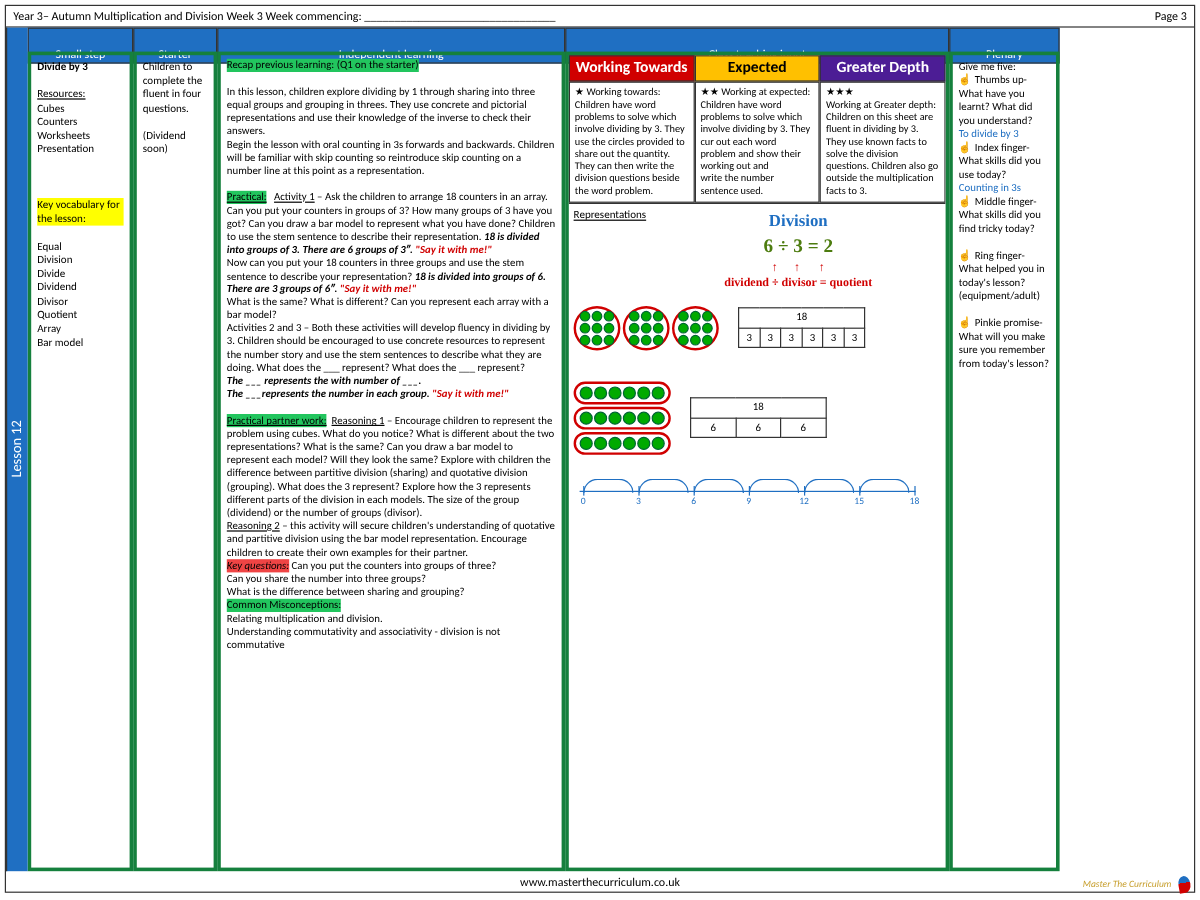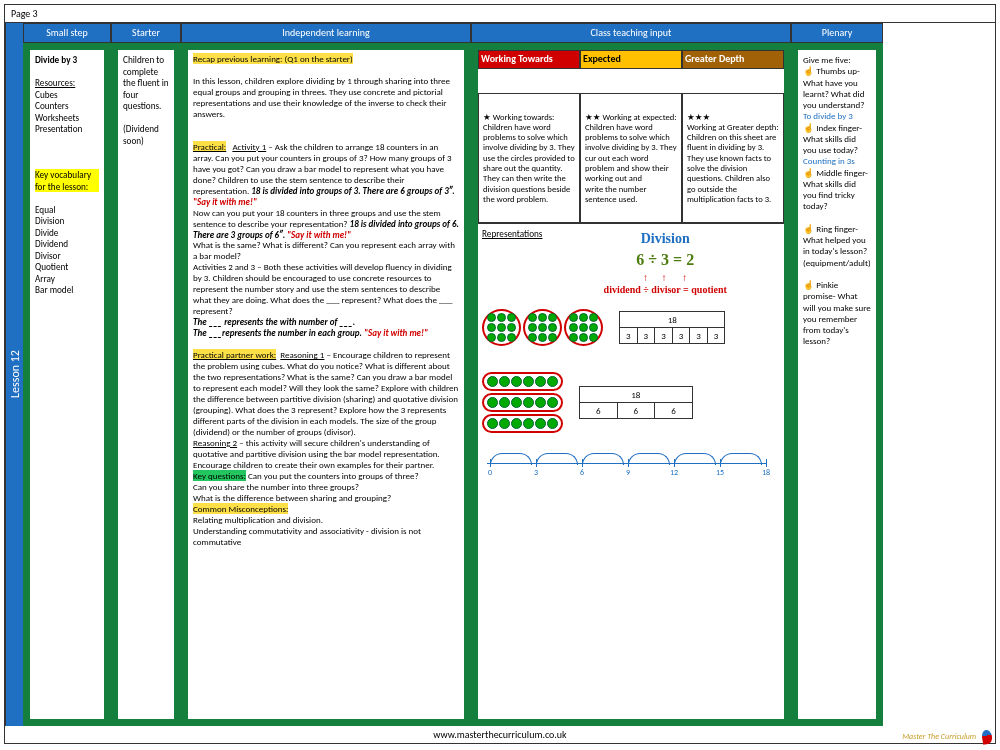--- a/index.html
+++ b/index.html
@@ -2,37 +2,37 @@
 <html><head>
 <meta charset="utf-8">
 <style>
   * { box-sizing: border-box; margin: 0; padding: 0; }
   body { font-family: Calibri, Arial, sans-serif; font-size: 10px; background: #fff; width: 1000px; height: 750px; position: relative; }
   .page { border: 1px solid #333; margin: 4px; height: 740px; display: flex; flex-direction: column; }
   .topbar { display: flex; justify-content: space-between; padding: 2px 6px; border-bottom: 1px solid #333; font-size: 10px; }
   .content { display: flex; flex: 1; }
   .lesson-tab { background: #1f6fc2; color: #fff; writing-mode: vertical-rl; transform: rotate(180deg); text-align: center; padding: 6px 2px; font-size: 12px; border-right: 1px solid #333; width: 18px; display: flex; align-items: center; justify-content: center; }
   .grid { flex: 1; display: grid; grid-template-columns: 88px 70px 290px 320px 92px; grid-template-rows: 20px 1fr; }
-  .hdr { background: #1f6fc2; color: #fff; text-align: center; font-size: 10px; padding: 2px; border: 1px solid #333; }
-  .cell { border: 7px solid #15803d; padding: 4px 5px; font-size: 9.2px; line-height: 1.25; overflow: hidden; }
-  .hl-green { background: #fde047; }
+  .hdr { background: #1f6fc2; color: #fff; text-align: center; font-size: 10px; padding: 14px; border: 1px solid #333; }
+  .cell { border: 3px solid #15803d; padding: 4px 5px; font-size: 9.2px; line-height: 1.25; overflow: hidden; }
+  .hl-green { background: #22c55e; }
   .hl-yellow { background: #ffff00; }
-  .hl-lime { background: #22c55e; }
+  .hl-lime { background: #ef4444; font-style: italic; }
   .red { color: #d00000; font-weight: bold; font-style: italic; }
   .bold { font-weight: bold; }
   .ital { font-style: italic; }
   .ul { text-decoration: underline; }
   .blue { color: #1f6fc2; }
   .independent { display: flex; flex-direction: column; padding: 0; }
   .ind-row { display: grid; grid-template-columns: 1fr 1fr 1fr; }
-  .ind-hdr { font-size: 10px; padding: 2px; border: 1px solid #333; font-weight: bold; }
+  .ind-hdr { text-align: center; font-size: 13px; padding: 2px; border: 1px solid #333; font-weight: bold; }
   .wt { background: #d00000; color: #fff; }
   .ex { background: #ffc000; color: #000; }
-  .gd { background: #a16207; color: #fff; }
-  .ind-cell { border: 1px solid #333; padding: 18px 4px; font-size: 8.6px; line-height: 1.2; margin-top: 24px; }
+  .gd { background: #4c1d95; color: #fff; }
+  .ind-cell { border: 1px solid #333; padding: 3px 4px; font-size: 8.6px; line-height: 1.2; }
   .reps { padding: 4px; flex: 1; border-top: 1px solid #333; }
   .star { color: #000; }
   .division-fig { font-family: 'Comic Sans MS', cursive; text-align: center; margin: 2px 0; }
   .div-title { color: #1f6fc2; font-weight: bold; font-size: 14px; }
   .div-eq { font-size: 16px; font-weight: bold; color: #4d7c0f; margin: 2px 0; position:relative; }
   .div-labels { font-size: 10px; color: #d00000; font-weight: bold; }
   .counters { display: flex; gap: 2px; margin: 6px 0; }
   .cgroup { border: 2px solid #d00000; border-radius: 50%/50%; padding: 2px 3px; display: flex; flex-direction: column; gap: 1px; }
   .crow { display: flex; gap: 1px; }
   .dot { width: 9px; height: 9px; background: #0a0; border-radius: 50%; border:1px solid #063; }
@@ -47,20 +47,21 @@
   .footer { text-align: center; font-size: 10px; padding: 2px; }
   .logo { position: absolute; right: 8px; bottom: 6px; font-size: 8px; color: #c8a030; font-style: italic; margin-left: 36px; }
   .flame { display:inline-block; width:10px; height:14px; background: linear-gradient(#1f6fc2 40%, #d00000 40%); border-radius: 50% 50% 50% 0; transform: rotate(-10deg); margin-left:4px; vertical-align:middle;}
   .arrow { color:#d00000; font-size:10px; }
 </style>
 </head>
 <body>
 
 <div class="page">
   <div class="topbar">
+    <span>Year 3– Autumn Multiplication and Division Week 3    Week commencing: ________________________________</span>
     <span>Page 3</span>
   </div>
   <div class="content">
     <div class="lesson-tab">Lesson 12</div>
     <div class="grid">
       <div class="hdr">Small step</div>
       <div class="hdr">Starter</div>
       <div class="hdr">Independent learning</div>
       <div class="hdr">Class teaching input</div>
       <div class="hdr">Plenary</div>
@@ -85,21 +86,21 @@
       </div>
 
       <div class="cell">
         <div>Children to complete the fluent in four questions.</div><br>
         <div>(Dividend soon)</div>
       </div>
 
       <div class="cell" style="font-size:9px; line-height:1.22;">
         <span class="hl-green">Recap previous learning: (Q1 on the starter)</span><br><br>
         <span>In this lesson, children explore dividing by 1 through sharing into three equal groups and grouping in threes.  They use concrete and pictorial representations and use their knowledge of the inverse to check their answers.</span><br>
-        <br><br>
+        <span>Begin the lesson with oral counting in 3s forwards and backwards. Children will be familiar with skip counting so reintroduce skip counting on a number line at this point as a representation.</span><br><br>
         <span class="hl-green ul">Practical:</span>
         <span>&nbsp;&nbsp;</span><span class="ul">Activity 1</span>
         <span> – Ask the children to arrange 18 counters in an array.  Can you put your counters in groups of 3?  How many groups of 3 have you got?  Can you draw a bar model to represent  what you have done? Children to use the stem sentence to describe their representation. </span>
         <span class="bold ital">18 is divided into groups of 3. There are 6 groups of 3″. </span>
         <span class="red">"Say it with me!"</span><br>
         <span>Now can you put your 18 counters in three groups and use the stem sentence to describe your representation? </span>
         <span class="bold ital">18 is divided into groups of 6. There are 3 groups of 6″. </span>
         <span class="red">"Say it with me!"</span><br>
         <span>What is the same? What is different?  Can you represent each array with a bar model?</span><br>
         <span>Activities 2 and 3 – Both these activities will develop fluency in dividing by 3. Children should be encouraged to use concrete resources to represent the number story and use the stem sentences to describe what they are doing. What does the ___ represent? What does the ___ represent?</span><br>

